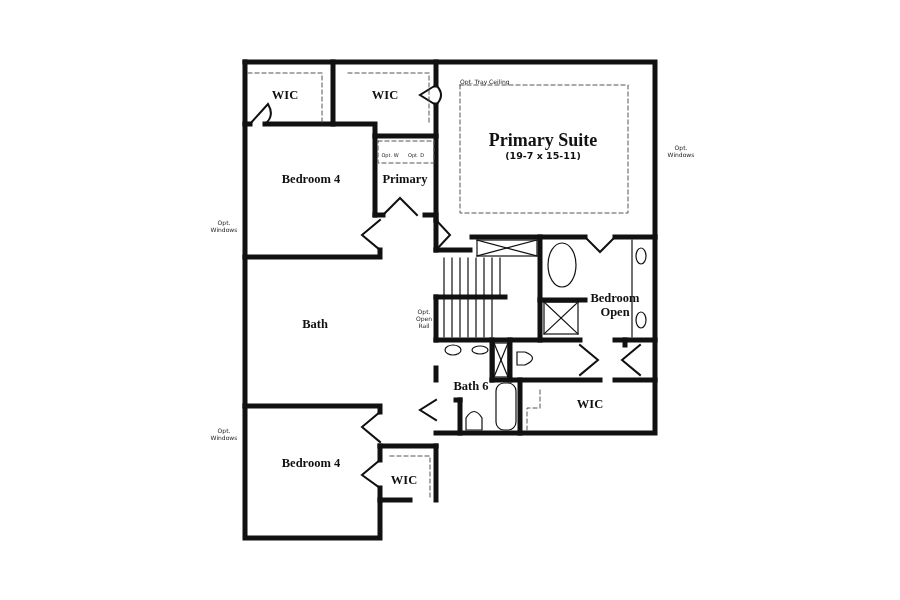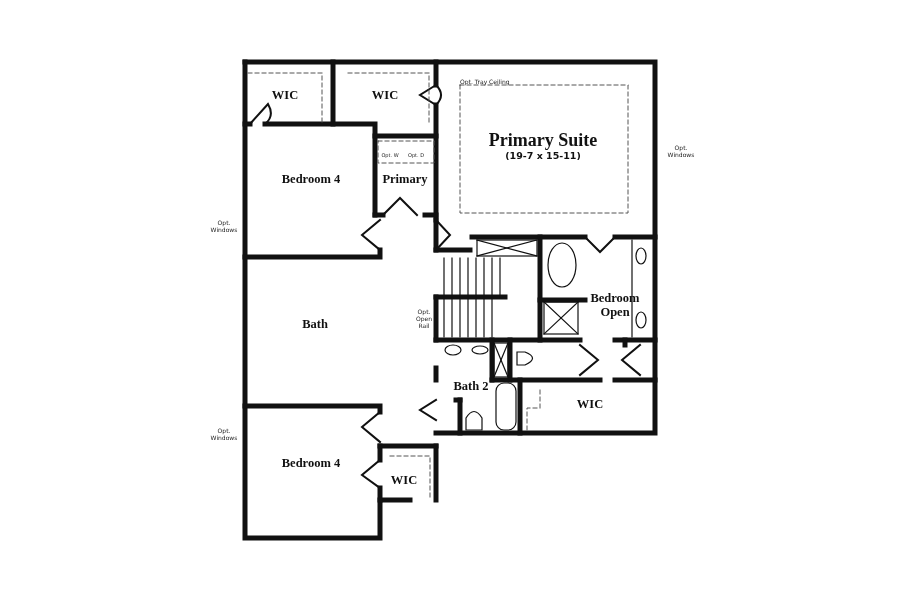--- a/index.html
+++ b/index.html
@@ -124,21 +124,21 @@
 
 <div class="lbl room" style="left:285px;top:95px">WIC</div>
 <div class="lbl room" style="left:385px;top:95px">WIC</div>
 <div class="lbl room big" style="left:543px;top:140px">Primary Suite</div>
 <div class="lbl dim" style="left:543px;top:155px">(19-7 x 15-11)</div>
 <div class="lbl room" style="left:311px;top:179px">Bedroom 4</div>
 <div class="lbl room" style="left:405px;top:179px">Primary</div>
 <div class="lbl room" style="left:315px;top:324px">Bath</div>
 <div class="lbl room" style="left:615px;top:298px">Bedroom</div>
 <div class="lbl room" style="left:615px;top:312px">Open</div>
-<div class="lbl room" style="left:471px;top:386px">Bath 2</div>
+<div class="lbl room" style="left:471px;top:386px">Bath 6</div>
 <div class="lbl room" style="left:590px;top:404px">WIC</div>
 <div class="lbl room" style="left:311px;top:463px">Bedroom 4</div>
 <div class="lbl room" style="left:404px;top:480px">WIC</div>
 
 <div class="lbl note left" style="left:460px;top:78px">Opt. Tray Ceiling</div>
 <div class="lbl note" style="left:681px;top:147px">Opt.</div>
 <div class="lbl note" style="left:681px;top:154px">Windows</div>
 <div class="lbl note" style="left:224px;top:222px">Opt.</div>
 <div class="lbl note" style="left:224px;top:229px">Windows</div>
 <div class="lbl note" style="left:224px;top:430px">Opt.</div>

